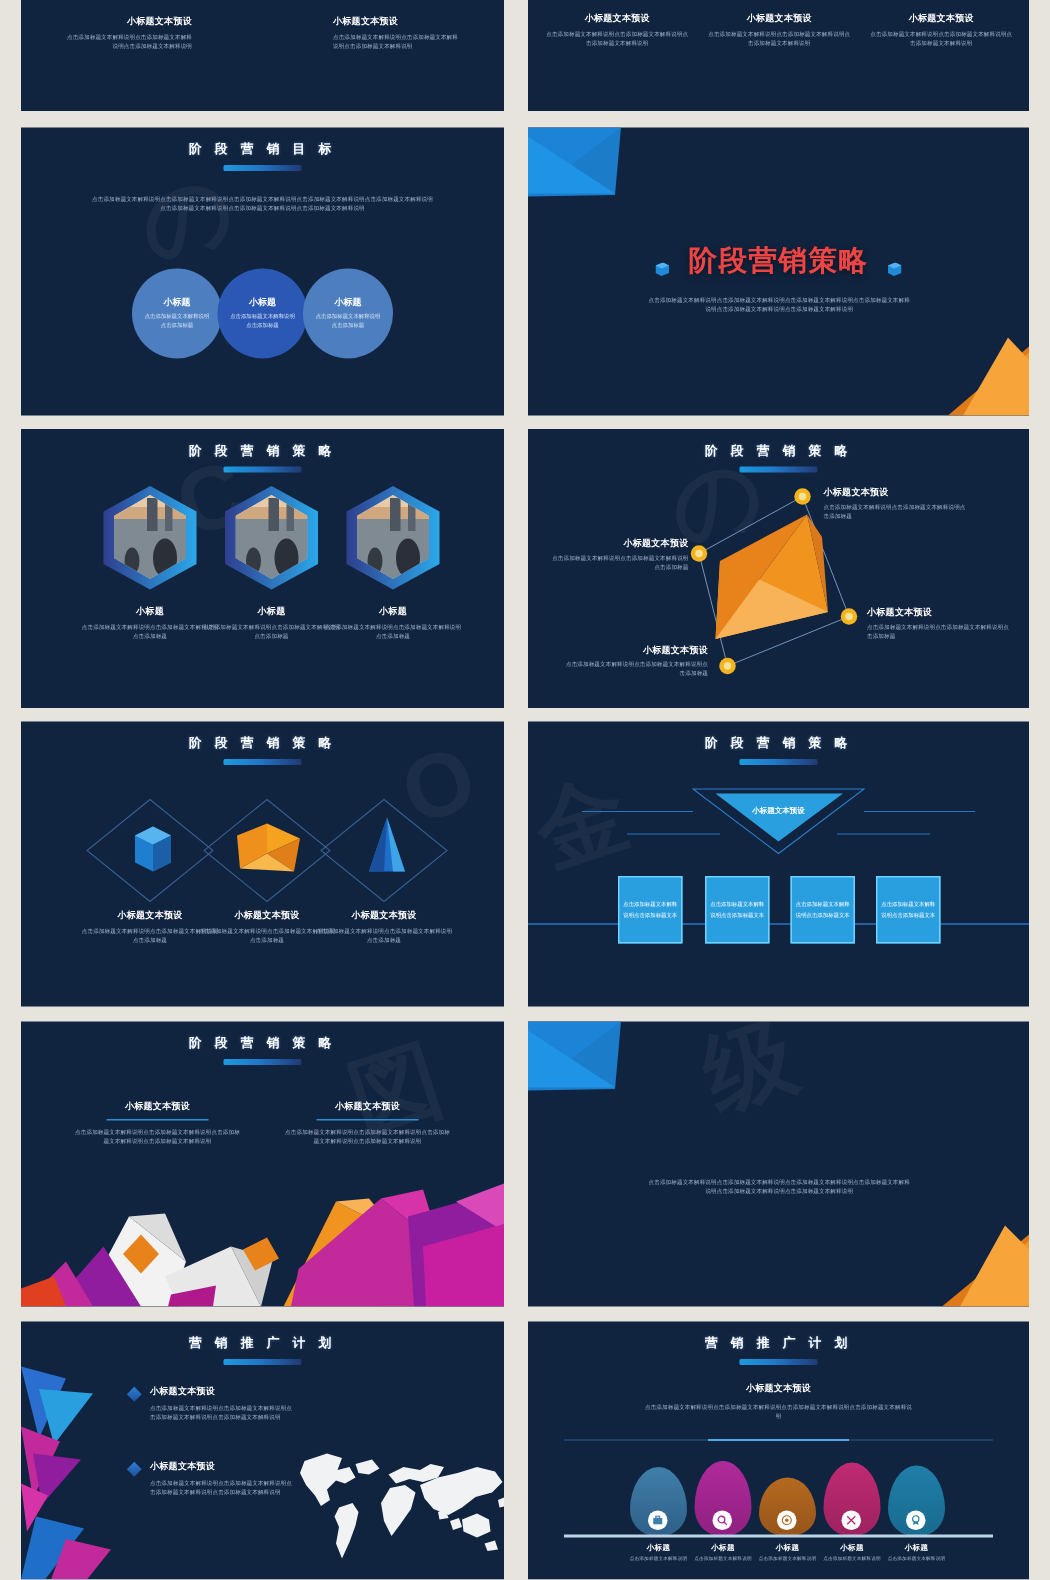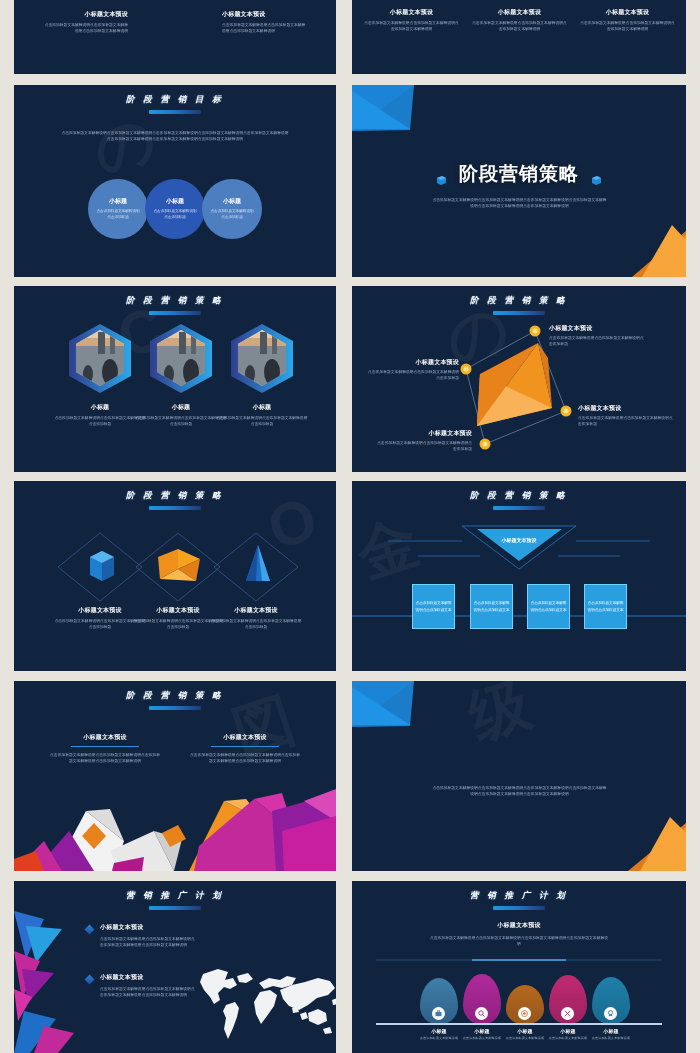--- a/index.html
+++ b/index.html
@@ -12,21 +12,21 @@
   .page { position:relative; width:700px; height:1053px; }
 
   
   .slide {
     position:absolute;
     background:#11243f;
     overflow:hidden;
   }
 
   
-  .stitle-wrap { text-align:center; padding-top:9px;font-style:italic; }
+  .stitle-wrap { text-align:center; padding-top:9px; }
   .stitle {
     color:#ffffff;
     font-size:8.5px;
     font-weight:bold;
     letter-spacing:3.2px;
     text-shadow:0 0 2px rgba(120,180,255,.5);
   }
   .stitle-bar {
     width:52px; height:3.5px; margin:4px auto 0;
     background:linear-gradient(90deg,#1c9ae0 0%,#2178c8 45%,#203a75 100%);
@@ -53,21 +53,21 @@
   .circ {
     position:absolute; border-radius:50%;
     display:flex; flex-direction:column; align-items:center; justify-content:center;
     text-align:center;
   }
   .circ .ct { color:#fff; font-size:6px; font-weight:bold; margin-bottom:3px;}
   .circ .cb { color:#d4e2f5; font-size:3.6px; line-height:1.6; }
 
   
   .big-title {
-    color:#ffffff; font-size:19px; font-weight:bold; letter-spacing:1px;
+    color:#ef4444; font-size:19px; font-weight:bold; letter-spacing:1px;
     text-shadow:0 1px 5px rgba(0,0,0,.5);
   }
   .cube-ico { display:inline-block; width:12px; height:12px; position:relative; vertical-align:middle;}
 
   
   .bbox {
     position:absolute; background:#2a9fe0;
     border:0.9px solid #6fd2ff;
     display:flex; align-items:center; justify-content:center; text-align:center;
     color:#ffffff; font-size:3.6px; line-height:1.7; padding:2px;

